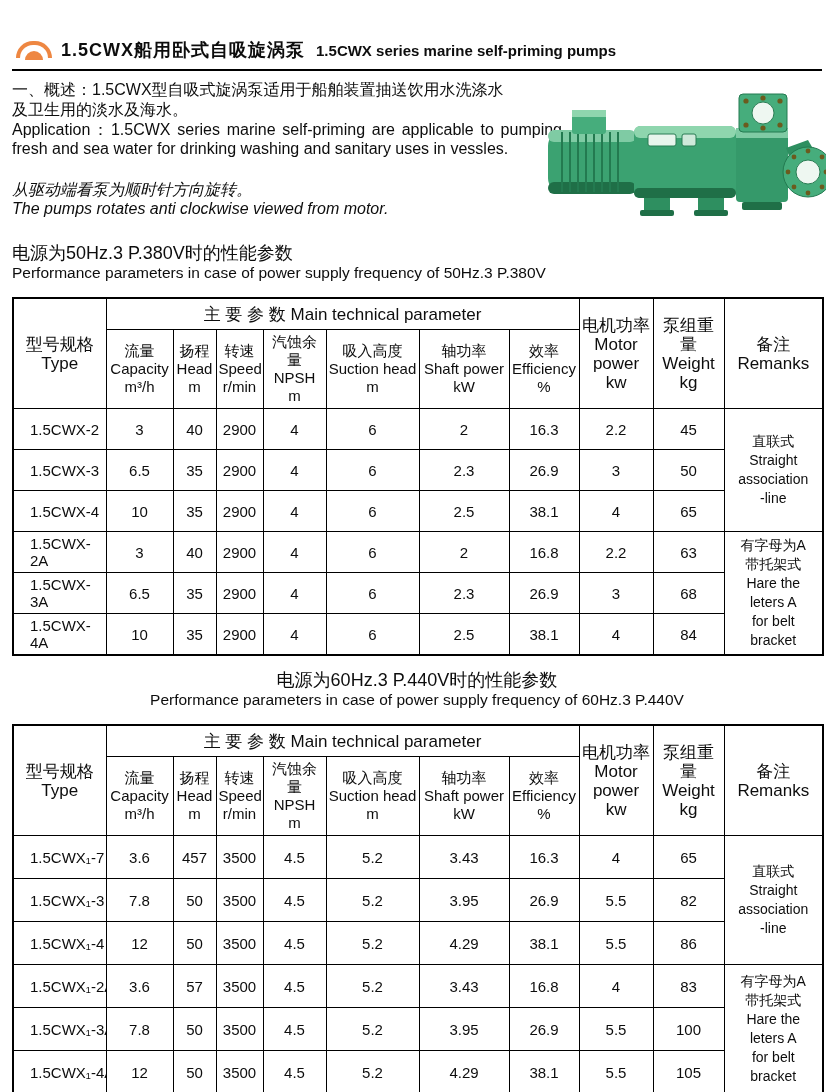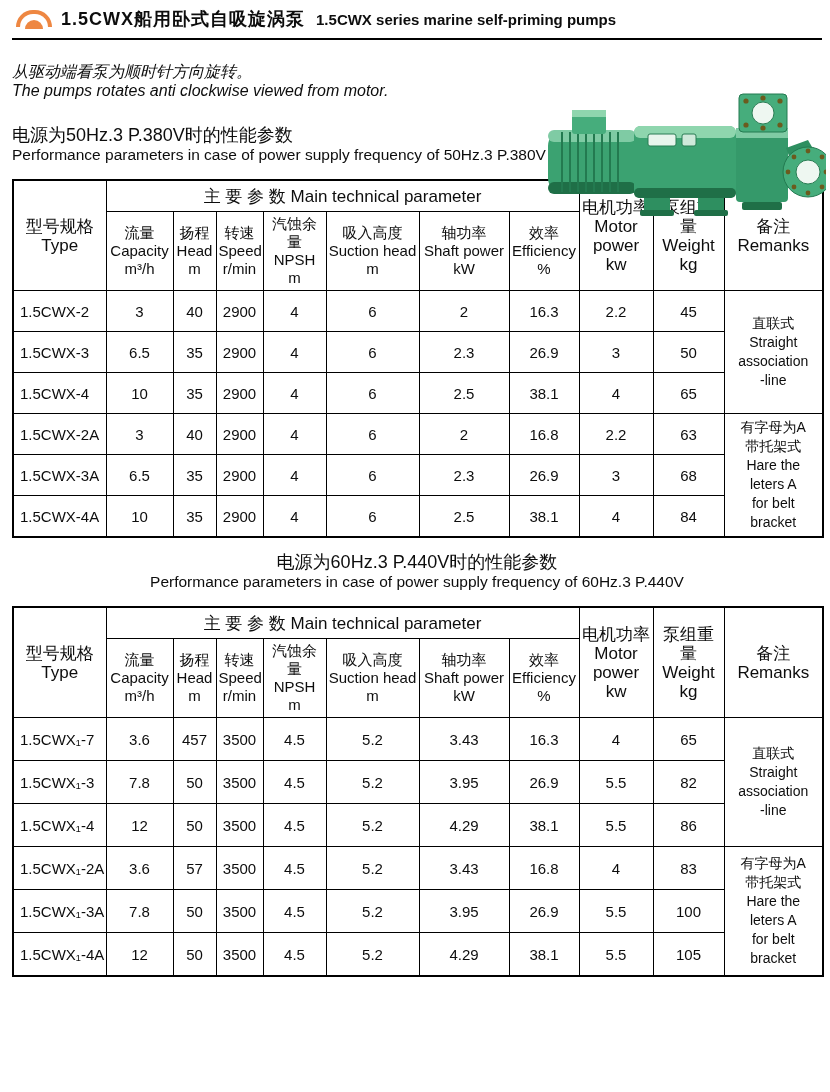--- a/index.html
+++ b/index.html
@@ -6,21 +6,21 @@
   body{
     width:830px;height:1092px;background:#fff;color:#0d0d0d;
     font-family:"Liberation Sans","DejaVu Sans",sans-serif;
     position:relative;overflow:hidden;
   }
   .content{padding:0 8px 0 12px;}
 
   
   .titlebar{
     display:flex;align-items:center;gap:9px;height:38px;
-    border-bottom:2px solid #000;padding-left:4px;margin-right:0;
+    border-bottom:2px solid #000;padding-left:4px;margin-right:0;margin-top:31px;
   }
   .logo{position:relative;width:36px;height:19px;flex:0 0 auto;}
   .logo .arc{
     position:absolute;left:0;top:0;width:36px;height:17px;box-sizing:border-box;
     border:4px solid #ee8742;border-bottom:none;border-radius:18px 18px 0 0;
   }
   .logo .sun{
     position:absolute;left:9px;bottom:0;width:18px;height:9px;
     background:#ee8742;border-radius:9px 9px 0 0;
   }
@@ -49,39 +49,43 @@
   }
   .ptable th,.ptable td{
     border:1px solid #000;padding:0 2px;white-space:pre-line;
     vertical-align:middle;font-weight:normal;overflow:hidden;
   }
   .ptable thead tr.r1 th{height:30px;font-size:17px;}
   .ptable thead tr.r2 th{height:78px;font-size:15px;line-height:18px;}
   .ptable thead th.span2{font-size:15px;line-height:19px;}
   .t50 tbody td{height:40px;}
   .t60 tbody td{height:42px;}
-  .ptable td.type-cell{text-align:left;padding-left:6px;margin-left:6px;}
+  .ptable td.type-cell{text-align:left;padding-left:16px;margin-left:6px;}
   .ptable td.remark-cell{font-size:14px;line-height:19px;padding:2px;}
   .plabel60{margin-top:15px;text-align:center;}
   .table60{margin-top:16px;}
 </style>
 </head>
 <body>
 
 <div class="content">
 
   <div class="titlebar">
     <span class="logo">
       <span class="arc"></span>
       <span class="sun"></span>
     </span>
     <span class="title-zh">1.5CWX船用卧式自吸旋涡泵</span>
     <span class="title-en">1.5CWX series marine self-priming pumps</span>
   </div>
 
+  <div class="intro">
+    <p class="zh">一、概述：1.5CWX型自吸式旋涡泵适用于船舶装置抽送饮用水洗涤水及卫生用的淡水及海水。</p>
+    <p class="en">Application：1.5CWX series marine self-priming are applicable to pumping fresh and sea water for drinking washing and sanitary uses in vessles.</p>
+  </div>
 
   <div class="rotation">
     <p>从驱动端看泵为顺时针方向旋转。</p>
     <p>The pumps rotates anti clockwise viewed from motor.</p>
   </div>
 
   <div class="plabel">
     <p>电源为50Hz.3 P.380V时的性能参数</p>
     <p class="en">Performance parameters in case of power supply frequency of 50Hz.3 P.380V</p>
   </div>

